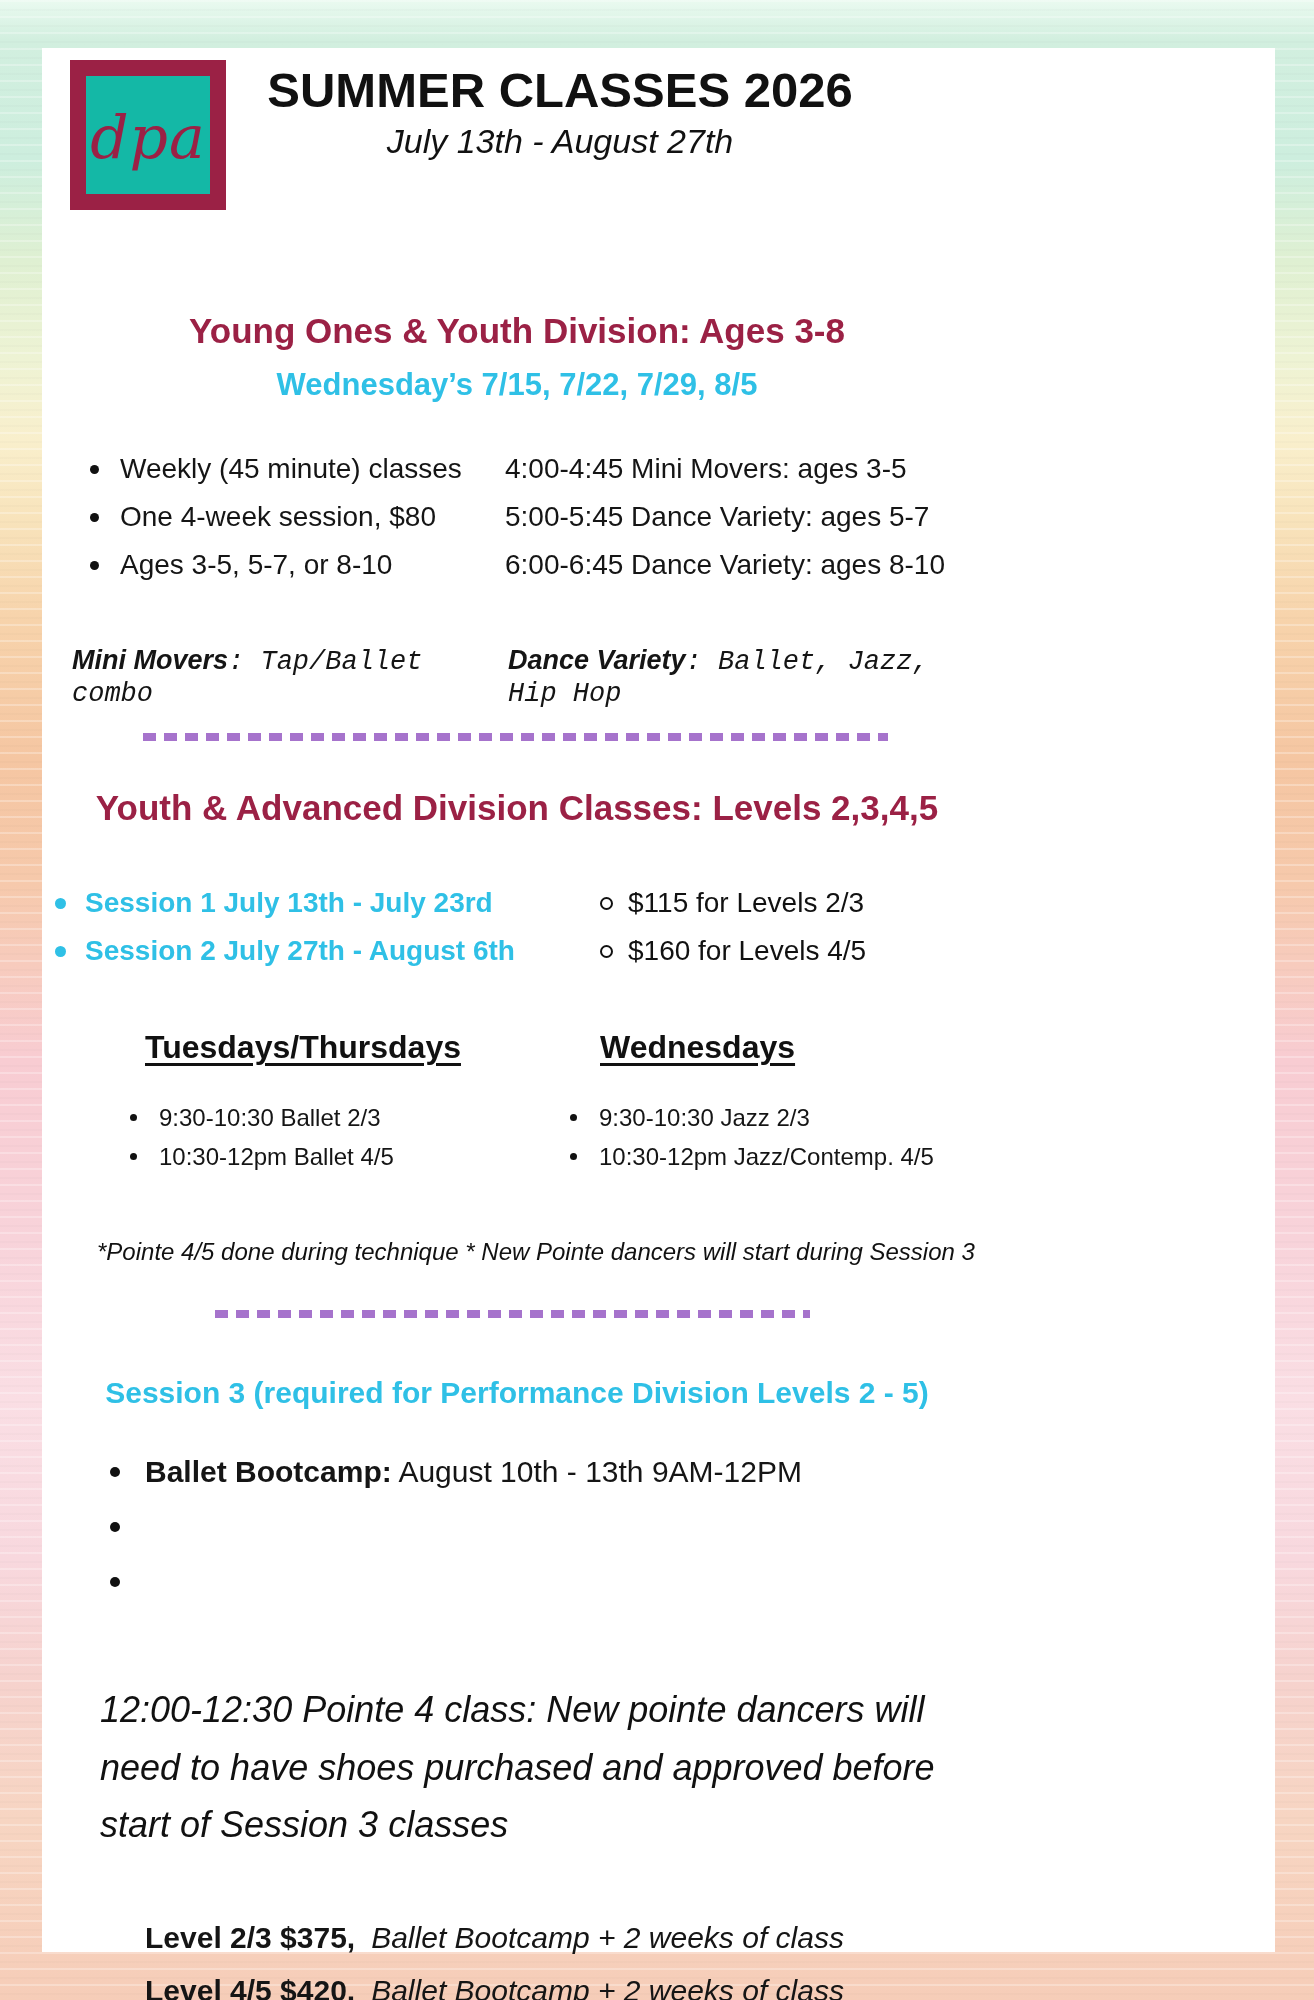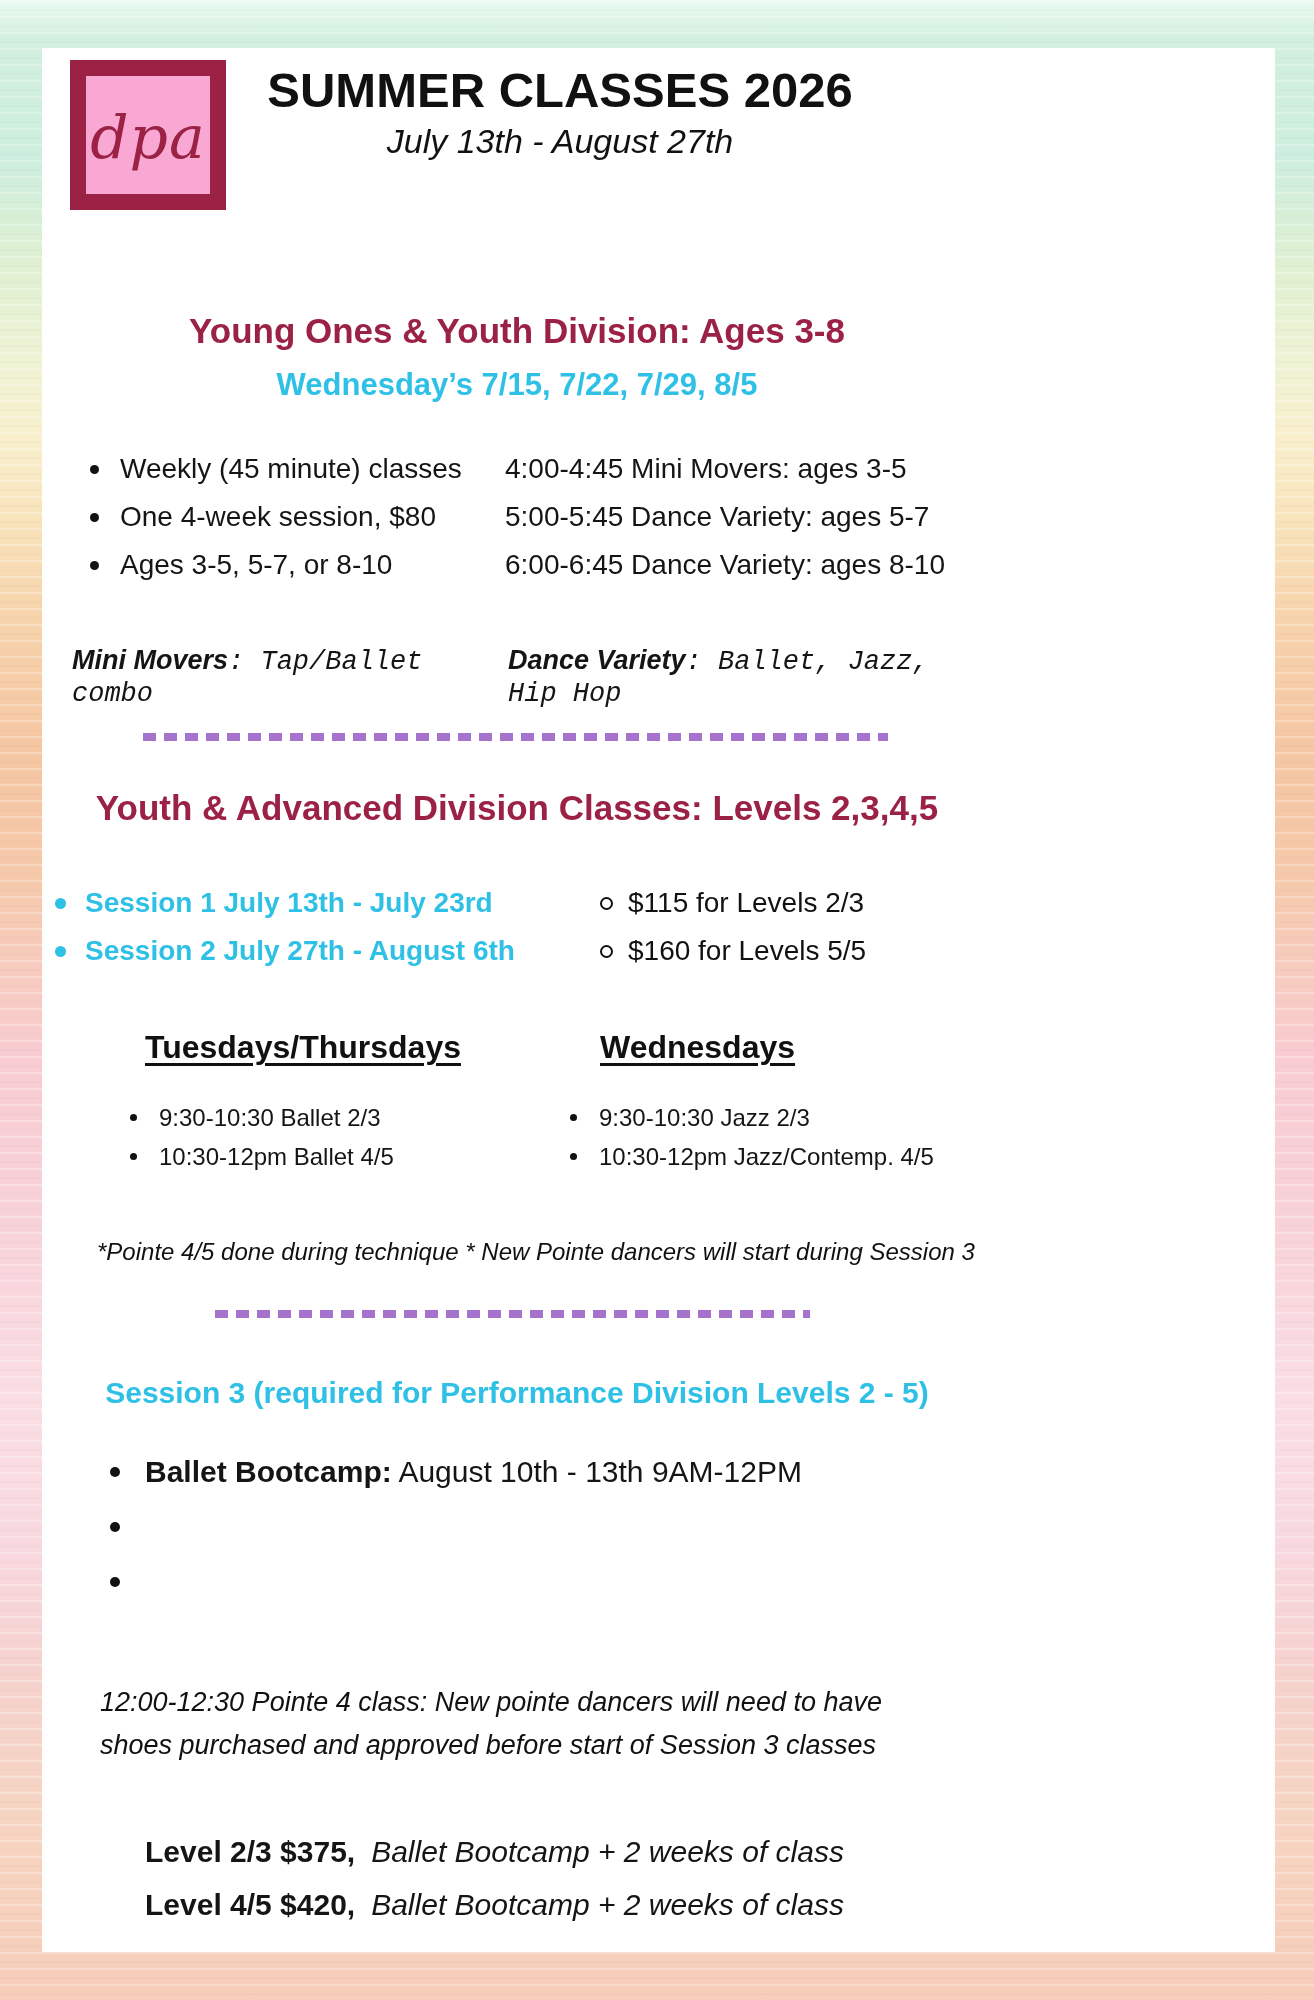--- a/index.html
+++ b/index.html
@@ -50,21 +50,21 @@
     background:#ffffff;
   }
   .content{position:relative;width:1010px;}
 
   
   .header{position:relative;height:170px;}
   .logo-box{
     position:absolute;left:28px;top:12px;width:156px;height:150px;
     border:16px solid var(--maroon);
     display:flex;align-items:center;justify-content:center;
-    background:#f9a8d4;
+    background:#14b8a6;
   }
   .logo-text{
     font-family:"DejaVu Serif",serif;font-style:italic;
     font-size:60px;color:var(--maroon);letter-spacing:1px;line-height:1;
     transform:translateY(2px);
   }
   .title-block{position:absolute;left:118px;top:14px;width:800px;text-align:center;}
   .title{
     font-size:49px;font-weight:700;color:#111;letter-spacing:0px;line-height:1.15;
   }
@@ -113,21 +113,21 @@
   .small-dot{width:7px;height:7px;border-radius:50%;background:#111;margin-right:22px;flex-shrink:0;}
 
   .note-1{margin-top:62px;padding-left:55px;font-size:24px;font-style:italic;color:#111;}
 
   
   .s3-heading{margin-top:58px;font-size:30px;font-weight:700;color:var(--cyan);}
   .s3-bullets{list-style:none;margin-top:34px;padding-left:68px;}
   .s3-bullets li{display:flex;align-items:center;height:55px;font-size:30px;}
   .s3-dot{width:10px;height:10px;border-radius:50%;background:#111;margin-right:25px;flex-shrink:0;}
   .s3-label{font-weight:700;}
-  .s3-note{margin-top:72px;padding-left:58px;font-size:27px;font-style:italic;line-height:1.6;max-width:900px;color:#111;}
+  .s3-note{margin-top:72px;padding-left:58px;font-size:36px;font-style:italic;line-height:1.6;max-width:900px;color:#111;}
   .pricing{margin-top:58px;padding-left:103px;}
   .pricing-row{display:flex;align-items:center;height:53px;font-size:30px;}
   .pricing-label{font-weight:700;}
   .pricing-desc{font-style:italic;margin-left:16px;}
 </style>
 </head>
 <body>
 
 <div class="card">
   <div class="content">
@@ -200,21 +200,21 @@
               <span>Session 2 July 27th - August 6th</span>
             </li>
         </ul>
         <ul class="price-list">
           <li>
               <span class="circle"></span>
               <span>$115 for Levels 2/3</span>
             </li>
           <li>
               <span class="circle"></span>
-              <span>$160 for Levels 5/5</span>
+              <span>$160 for Levels 4/5</span>
             </li>
         </ul>
       </div>
 
       <div class="day-cols">
         <div class="day-col day-col-1">
           <div class="day-heading">Tuesdays/Thursdays</div>
           <ul>
             <li>
                 <span class="small-dot"></span>

